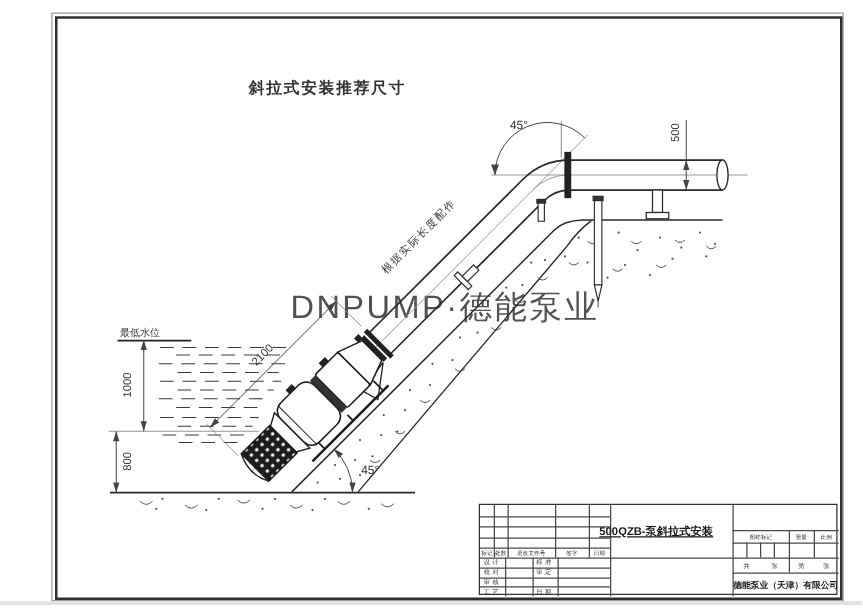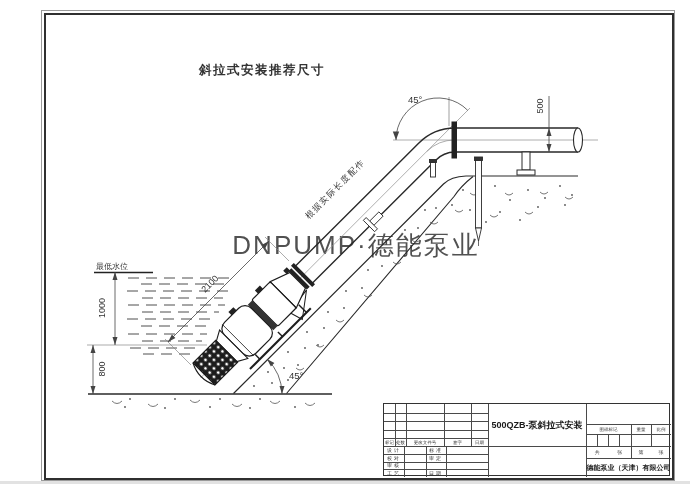--- a/index.html
+++ b/index.html
@@ -278,21 +278,21 @@
 
     <div class="cell tiny spread" style="left:0;top:42px;width:20px;height:7.75px;">设计</div>
     <div class="cell tiny spread" style="left:0;top:49.75px;width:20px;height:7.75px;">校对</div>
     <div class="cell tiny spread" style="left:0;top:57.5px;width:20px;height:7.75px;">审核</div>
     <div class="cell tiny spread" style="left:0;top:65.25px;width:20px;height:7.75px;">工艺</div>
     <div class="cell tiny spread" style="left:42px;top:42px;width:20px;height:7.75px;">标准</div>
     <div class="cell tiny spread" style="left:42px;top:49.75px;width:20px;height:7.75px;">审定</div>
     <div class="cell tiny spread" style="left:42px;top:57.5px;width:20px;height:7.75px;"></div>
     <div class="cell tiny spread" style="left:42px;top:65.25px;width:20px;height:7.75px;">日期</div>
 
-    <div class="cell product-cell" style="left:104px;top:0;width:98px;height:42px;">500QZB-泵斜拉式安装</div>
+    <div class="cell product-cell" style="left:92px;top:0;width:98px;height:42px;text-decoration:underline;">500QZB-泵斜拉式安装</div>
 
     <div class="cell micro" style="left:202px;top:20px;width:45px;height:10px;">图样标记</div>
     <div class="cell micro" style="left:247px;top:20px;width:20px;height:10px;">重量</div>
     <div class="cell micro" style="left:267px;top:20px;width:20px;height:10px;">比例</div>
 
     <div class="cell tiny sheet-cell" style="left:202px;top:42px;width:45px;height:12px;">
       <span>共</span>
       <span>张</span>
     </div>
     <div class="cell tiny sheet-cell" style="left:247px;top:42px;width:40px;height:12px;">

